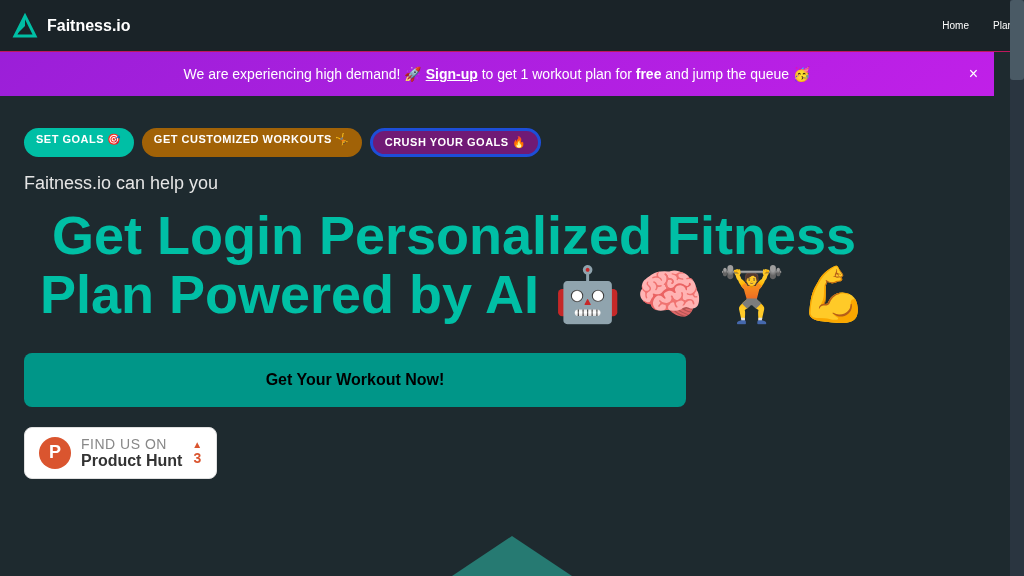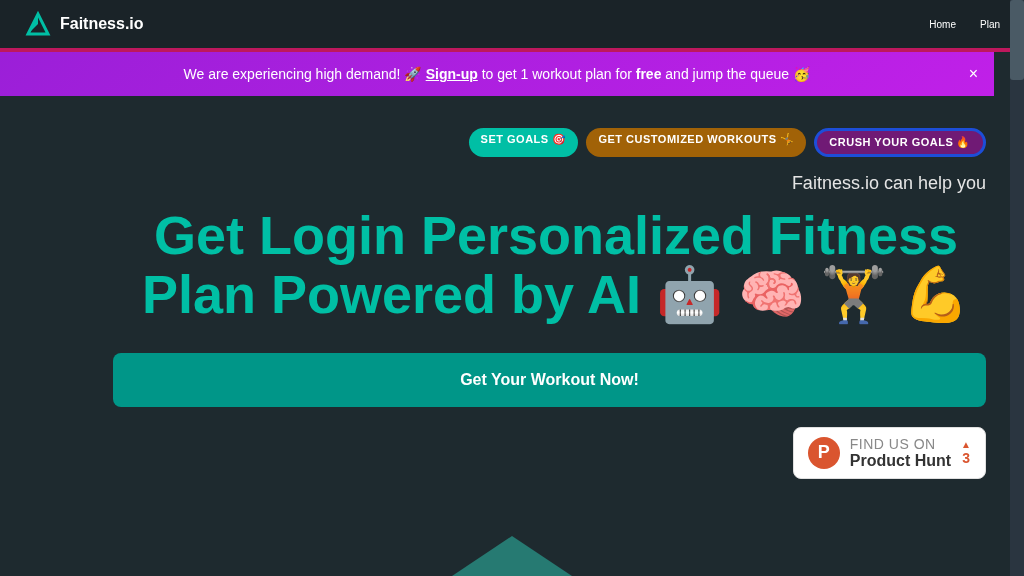--- a/index.html
+++ b/index.html
@@ -11,23 +11,23 @@
       background-color: #1e2a2f;
       color: #ffffff;
     }
 
     
     .navbar {
       background-color: #1a2328;
       display: flex;
       align-items: center;
       justify-content: space-between;
-      padding: 0 24px;
+      padding: 0 11px;
       height: 52px;
-      border-bottom: 4px solid #be185d;
+      border-bottom: 1px solid #be185d;
       gap: 24px;
     }
     .navbar-brand {
       display: flex;
       align-items: center;
       gap: 8px;
     }
     .logo-icon {
       width: 28px;
       height: 28px;
@@ -96,21 +96,21 @@
       color: #ffffff;
       background: none;
       border: none;
       line-height: 1;
     }
 
     
     .main-content {
       display: flex;
       flex-direction: column;
-      align-items: flex-end;
+      align-items: flex-start;
       padding: 32px 24px 20px;
       text-align: center;
       margin-right: 14px;
     }
 
     
     .pills-row {
       display: flex;
       gap: 8px;
       margin-bottom: 16px;
@@ -153,25 +153,25 @@
       font-size: 54px;
       font-weight: 900;
       line-height: 1.1;
       margin-bottom: 28px;
       max-width: 860px;
     }
 
     
     .cta-button {
       background-color: #009688;
-      color: #ffffff;
+      color: #000000;
       border: none;
       border-radius: 8px;
       padding: 18px 0;
-      width: 873px;
+      width: 662px;
       max-width: 95%;
       font-size: 16px;
       font-weight: 600;
       cursor: pointer;
       margin-bottom: 20px;
     }
 
     
     .ph-badge {
       display: inline-flex;

